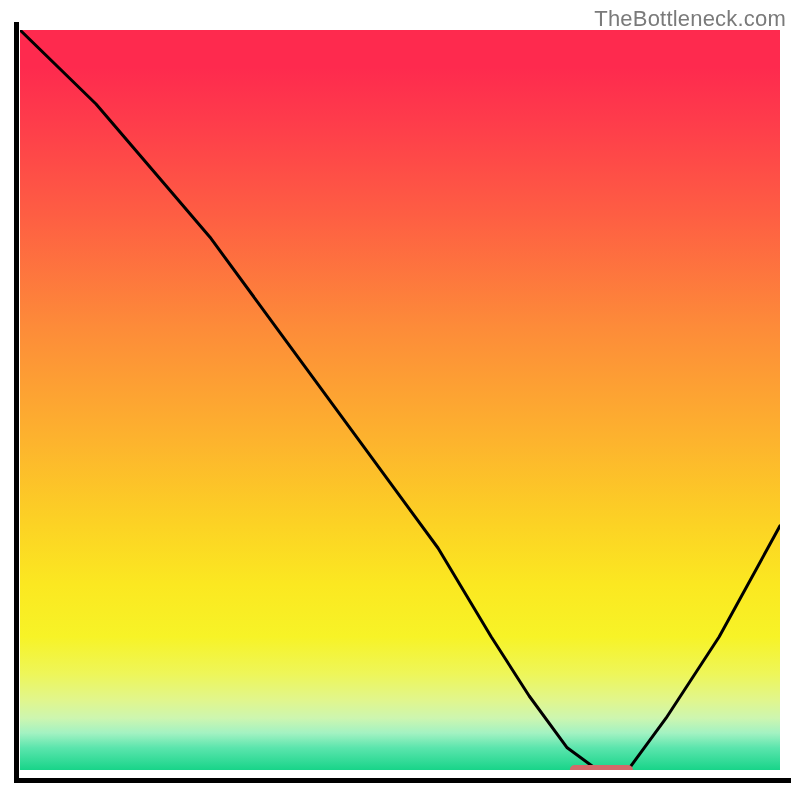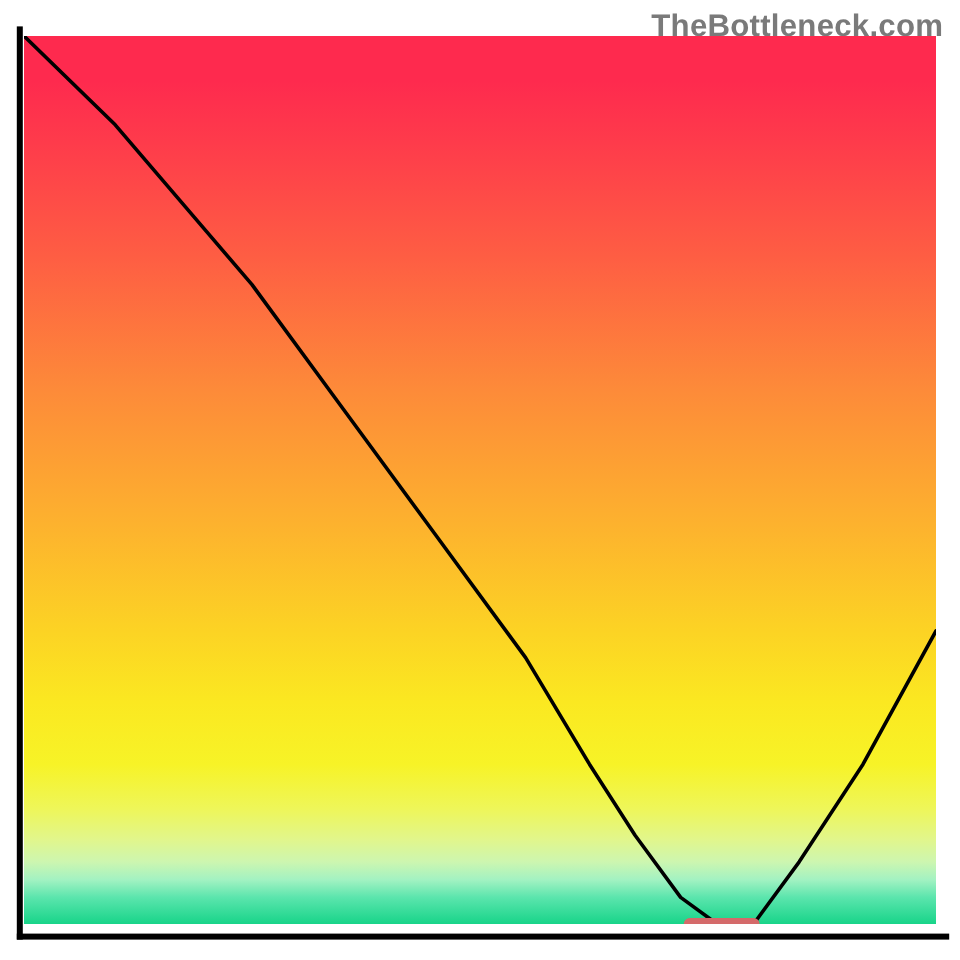--- a/index.html
+++ b/index.html
@@ -8,23 +8,23 @@
     width: 800px;
     height: 800px;
     background: #fff;
     font-family: Arial, sans-serif;
     position: relative;
   }
   .watermark {
     position: absolute;
     top: 6px;
     right: 14px;
-    font-size: 26px;
+    font-size: 22px;
     color: #7a7a7a;
-    font-weight: 700;
+    font-weight: 400;
     letter-spacing: 0.2px;
     margin-left: 19px;
   }
   .plot-area {
     position: absolute;
     top: 30px;
     left: 20px;
     width: 760px;
     height: 740px;
     background: linear-gradient(to bottom,

